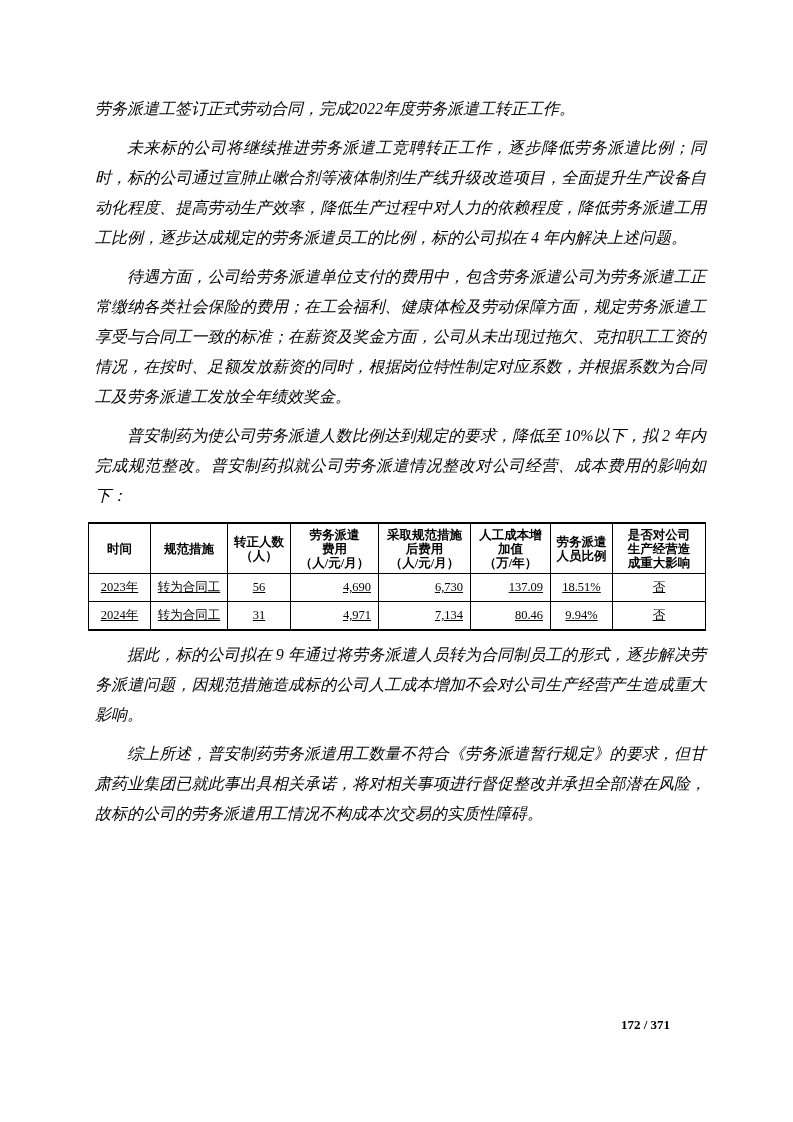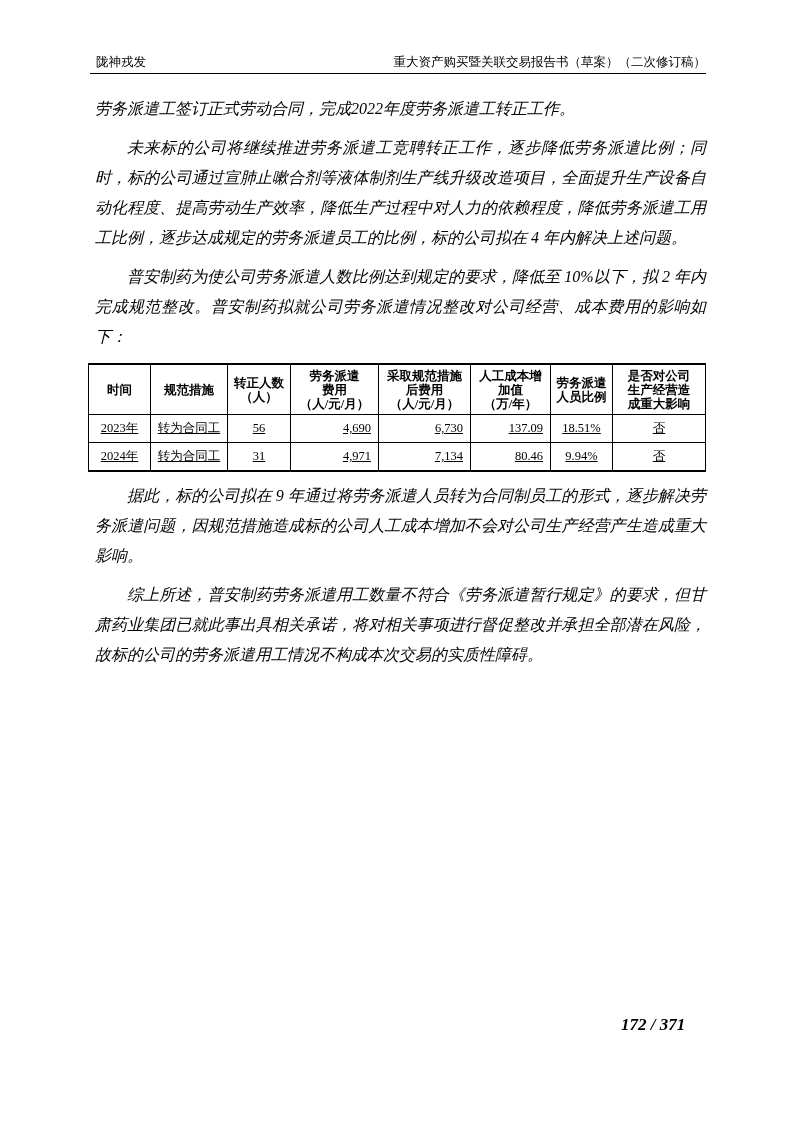--- a/index.html
+++ b/index.html
@@ -91,39 +91,35 @@
   table.data-table td.num {
     text-align: right;
     padding-right: 7px;
   }
 
   
   .footer-page {
     position: absolute;
     top: 1017px;
     left: 621px;
-    font-size: 17px;
+    font-size: 13px;
     font-weight: bold;
     line-height: 16px;
-    font-style: italic;
   }
 </style>
 </head>
 <body>
 
 <div class="page">
 
-  <div class="doc-header">
-    <span class="left">陇神戎发</span>
-    <span class="right">重大资产购买暨关联交易报告书（草案）（二次修订稿）</span>
-  </div>
 
   <div class="content">
     <p class="para no-indent">劳务派遣工签订正式劳动合同，完成2022年度劳务派遣工转正工作。</p>
     <p class="para">未来标的公司将继续推进劳务派遣工竞聘转正工作，逐步降低劳务派遣比例；同时，标的公司通过宣肺止嗽合剂等液体制剂生产线升级改造项目，全面提升生产设备自动化程度、提高劳动生产效率，降低生产过程中对人力的依赖程度，降低劳务派遣工用工比例，逐步达成规定的劳务派遣员工的比例，标的公司拟在 4 年内解决上述问题。</p>
+    <p class="para">待遇方面，公司给劳务派遣单位支付的费用中，包含劳务派遣公司为劳务派遣工正常缴纳各类社会保险的费用；在工会福利、健康体检及劳动保障方面，规定劳务派遣工享受与合同工一致的标准；在薪资及奖金方面，公司从未出现过拖欠、克扣职工工资的情况，在按时、足额发放薪资的同时，根据岗位特性制定对应系数，并根据系数为合同工及劳务派遣工发放全年绩效奖金。</p>
     <p class="para">普安制药为使公司劳务派遣人数比例达到规定的要求，降低至 10%以下，拟 2 年内完成规范整改。普安制药拟就公司劳务派遣情况整改对公司经营、成本费用的影响如下：</p>
 
     <div class="table-wrap">
       <table class="data-table">
         <colgroup>
           <col style="width:62px">
             <col style="width:77px">
             <col style="width:63px">
             <col style="width:88px">
           <col style="width:92px">

